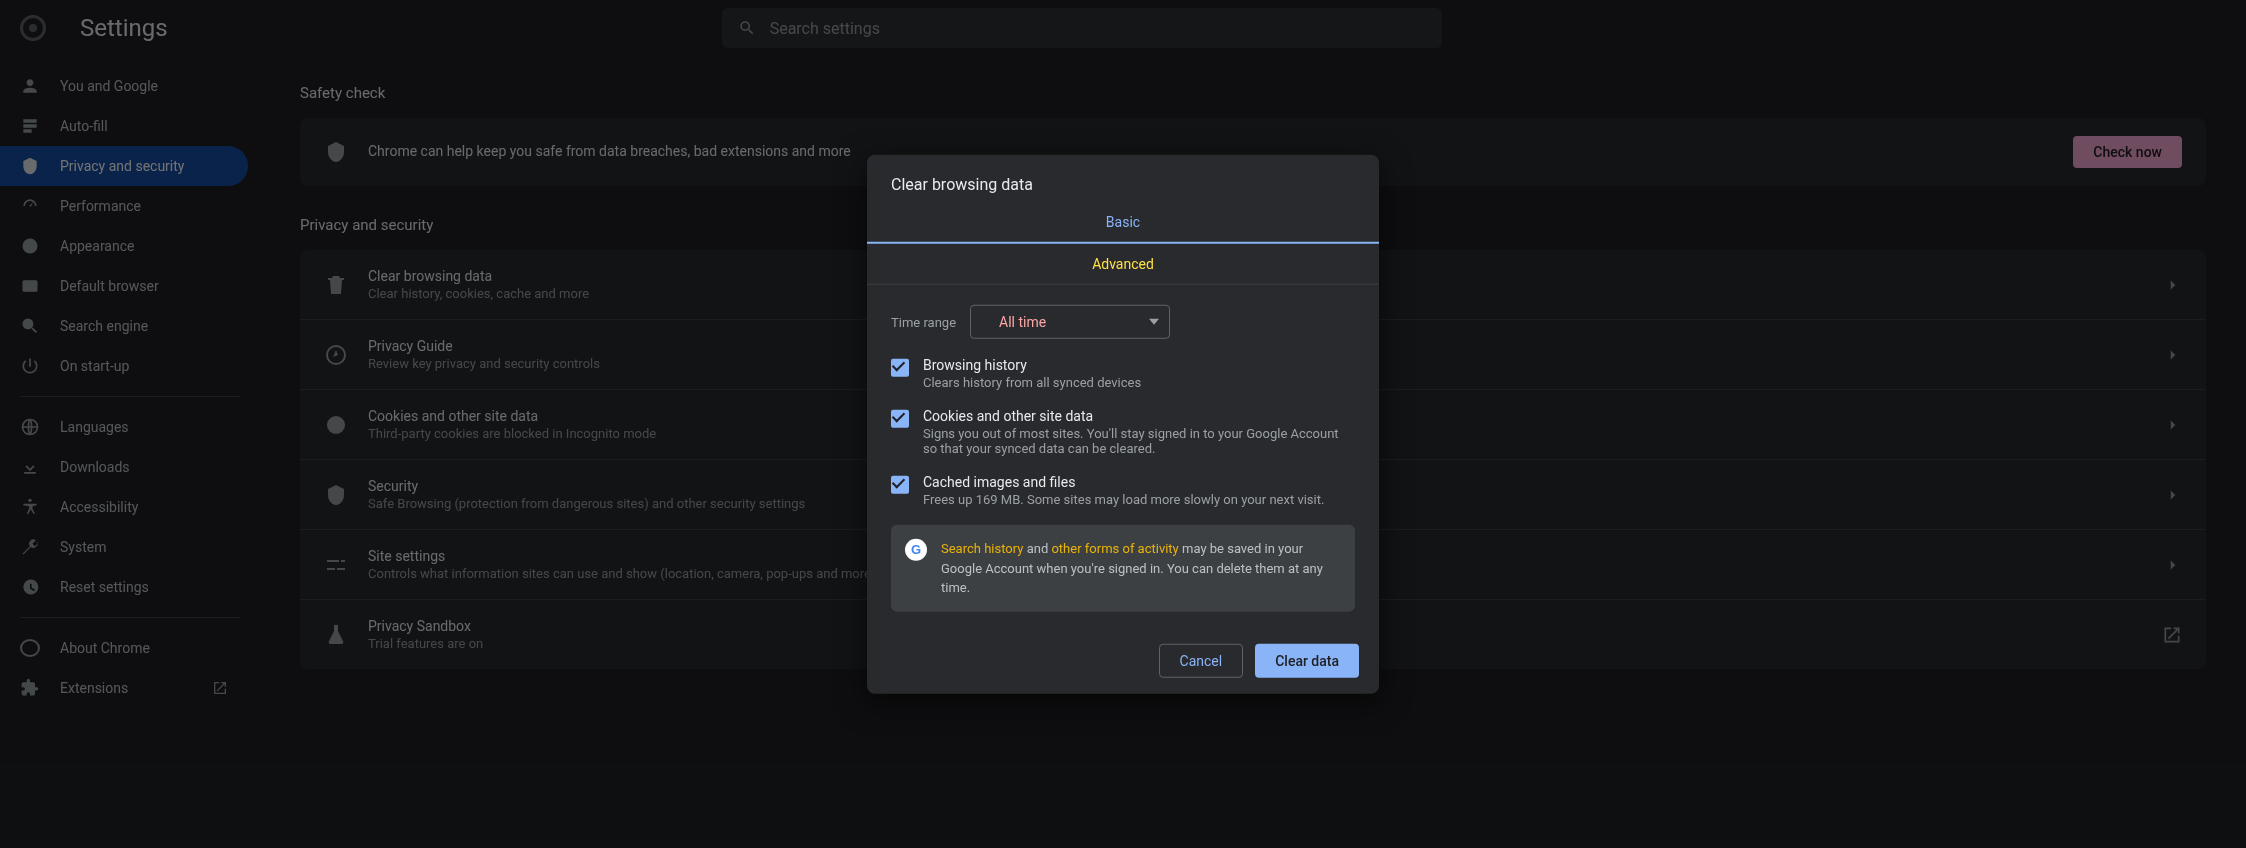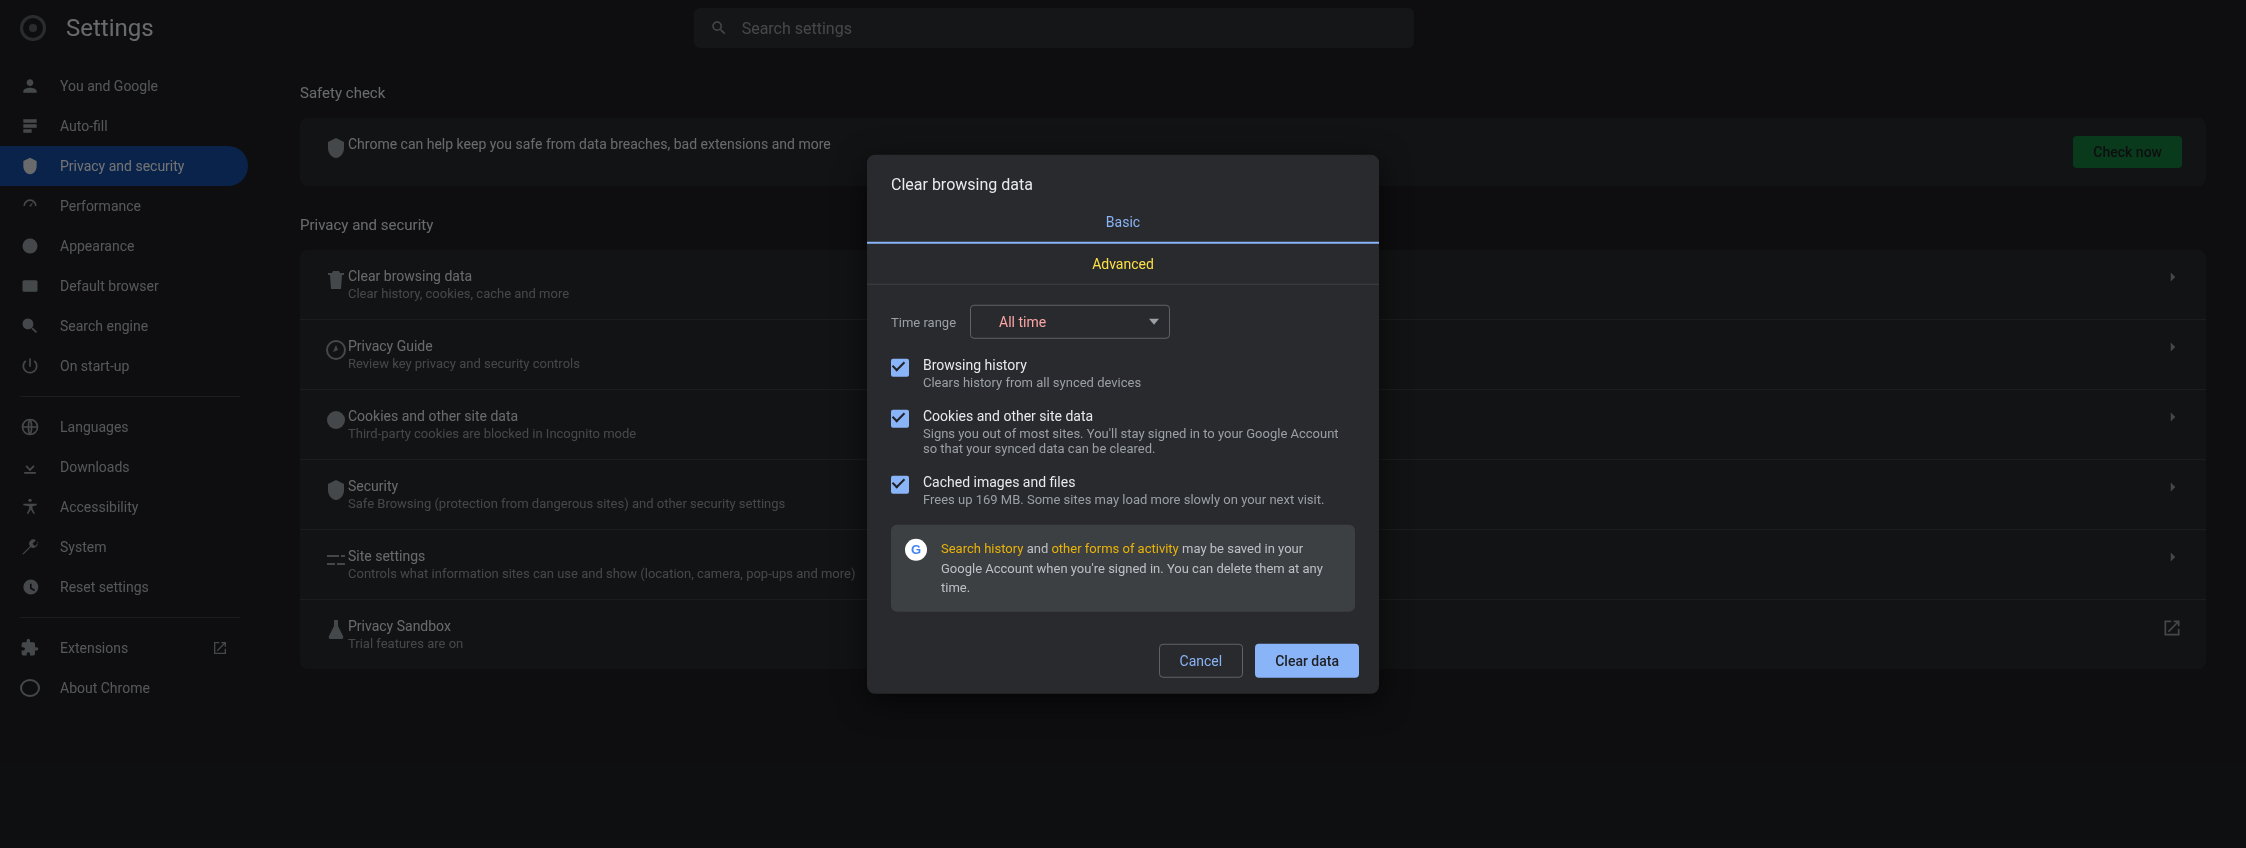--- a/index.html
+++ b/index.html
@@ -1,19 +1,19 @@
 <!DOCTYPE html>
 <html><head>
 <meta charset="utf-8">
 <style>
   * { box-sizing: border-box; margin: 0; padding: 0; font-family: Roboto, "Segoe UI", Arial, sans-serif; }
   body { width: 2246px; height: 848px; background: #202124; color: #e8eaed; overflow: hidden; position: relative; }
 
   
-  .topbar { display: flex; align-items: center; height: 56px; padding: 0 20px; gap: 20px; }
+  .topbar { display: flex; align-items: center; height: 56px; padding: 0 20px; gap: 34px; }
   .chrome-logo { width: 26px; height: 26px; border-radius: 50%; border: 3px solid #5f6368; position: relative; }
   .chrome-logo::after { content: ""; position: absolute; inset: 6px; border-radius: 50%; background: #5f6368; }
   .title { font-size: 24px; font-weight: 400; color: #e8eaed; }
   .searchbar { margin-left: 520px; width: 720px; height: 40px; background: #303134; border-radius: 6px; display: flex; align-items: center; padding: 0 16px; gap: 14px; color: #9aa0a6; }
   .search-icon { width: 18px; height: 18px; }
 
   
   .main { display: flex; height: calc(100% - 56px); }
   .sidebar { width: 260px; padding-top: 10px; }
   .side-item { display: flex; align-items: center; gap: 20px; height: 40px; padding-left: 20px; color: #bdc1c6; font-size: 14px; border-radius: 0 20px 20px 0; margin-right: 12px; cursor: pointer; }
@@ -36,29 +36,29 @@
   .side-item.active { background:#0842a0; }
   .side-item.active { background:#174ea6; color:#fff; }
   .side-icon { width: 20px; height: 20px; fill: currentColor; color:#9aa0a6; flex:0 0 20px; }
   .side-item.active .side-icon { color:#e8eaed; }
   .side-sep { height: 1px; background: #3c4043; margin: 10px 20px; }
   .ext-icon { width:16px; height:16px; margin-left:auto; margin-right:20px; color:#9aa0a6; }
 
   .content { flex:1; padding: 20px 40px; }
   .section-title { font-size: 15px; color: #e8eaed; margin: 8px 0 16px 0; }
   .card { background:#292a2d; border-radius:8px; padding: 0; margin-bottom: 30px; }
-  .card-row { display:flex; padding:18px 24px; border-top:1px solid #3c4043; }
+  .card-row { display:flex; align-items:center; padding:18px 24px; gap:20px; border-top:1px solid #3c4043; }
   .card-row:first-child { border-top:none; }
   .row-icon { width:24px; height:24px; color:#9aa0a6; flex:0 0 24px; }
   .row-text { flex:1; }
   .row-title { font-size:14px; color:#e8eaed; margin-bottom:2px; }
   .row-sub { font-size:13px; color:#9aa0a6; }
   .chev { width:18px; height:18px; color:#9aa0a6; }
   .extlink { width:20px; height:20px; color:#9aa0a6; }
-  .check-btn { background:#15803d; color:#202124; border:none; border-radius:4px; padding:8px 20px; font-size:14px; font-weight:500; cursor:pointer; }
+  .check-btn { background:#f9a8d4; color:#202124; border:none; border-radius:4px; padding:8px 20px; font-size:14px; font-weight:500; cursor:pointer; }
 
   
   .scrim { position:absolute; inset:0; background:rgba(0,0,0,0.55); }
 
   
   .dialog { position:absolute; left:50%; top:50%; transform:translate(-50%,-50%); width:512px; background:#292a2d; border-radius:8px; box-shadow:0 8px 30px rgba(0,0,0,.6); color:#e8eaed; }
   .dlg-title { padding:20px 24px 8px; font-size:16px; }
   .tabs { display:flex;flex-direction:column; }
   .tab { flex:1; text-align:center; padding:12px 0; font-size:14px; color:#fde047; border-bottom:1px solid #3c4043; cursor:pointer; }
   .tab.active { color:#8ab4f8; border-bottom:2px solid #8ab4f8; }
@@ -178,31 +178,31 @@
     <div class="side-item">
       <svg class="side-icon" viewBox="0 0 24 24">
           <path d="M13 3a9 9 0 100 18 9 9 0 000-18zm-1 5h2v5l4 2-1 2-5-3V8z"></path>
         </svg>
       <span>Reset settings</span>
     </div>
 
     <div class="side-sep"></div>
 
     <div class="side-item">
+      <div class="side-icon" style="border:2px solid currentColor;border-radius:50%;width:18px;height:18px;"></div>
+      <span>About Chrome</span>
+    </div>
+    <div class="side-item">
       <svg class="side-icon" viewBox="0 0 24 24">
           <path d="M20 11h-2V7a2 2 0 00-2-2h-4V3a2 2 0 10-4 0v2H4a2 2 0 00-2 2v4h2a2 2 0 110 4H2v4a2 2 0 002 2h4v-2a2 2 0 114 0v2h4a2 2 0 002-2v-4h2a2 2 0 100-4z"></path>
         </svg>
       <span>Extensions</span>
       <svg class="ext-icon" viewBox="0 0 24 24">
           <path d="M14 3v2h3.59L7 15.59 8.41 17 19 6.41V10h2V3h-7zM5 5h6V3H3v18h18v-8h-2v6H5V5z"></path>
         </svg>
-    </div>
-    <div class="side-item">
-      <div class="side-icon" style="border:2px solid currentColor;border-radius:50%;width:18px;height:18px;"></div>
-      <span>About Chrome</span>
     </div>
   </div>
 
   <div class="content">
     <div class="section-title">Safety check</div>
     <div class="card">
       <div class="card-row">
         <svg class="row-icon" viewBox="0 0 24 24">
             <path d="M12 2l8 4v6c0 5-3.4 9.7-8 10-4.6-.3-8-5-8-10V6l8-4z"></path>
           </svg>

